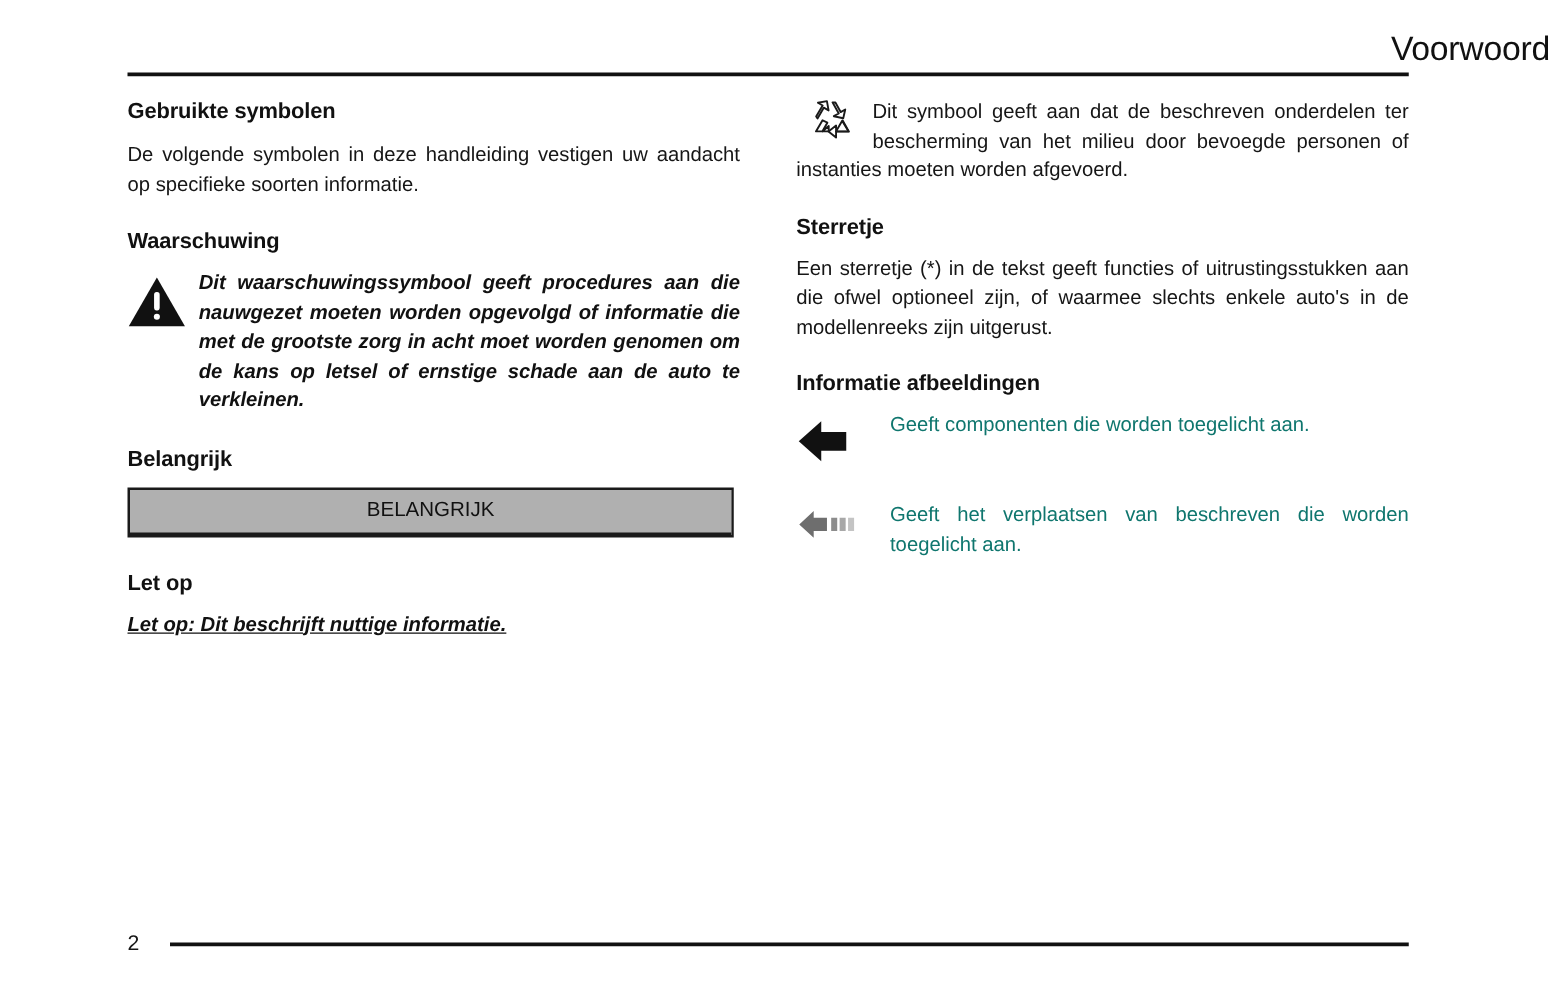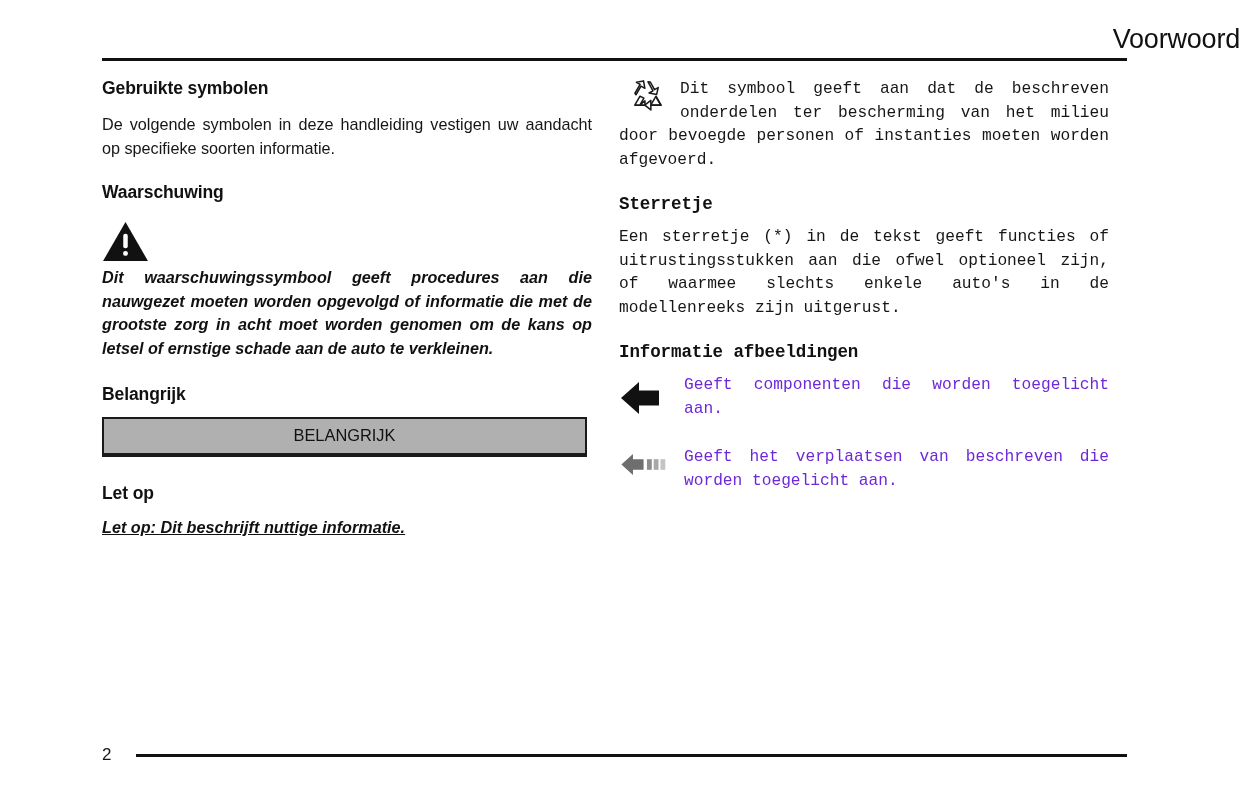--- a/index.html
+++ b/index.html
@@ -42,21 +42,21 @@
     background: #111111;
   }
 
   
   .col {
     position: absolute;
     top: 78px;
     width: 490px;
   }
   .col-left  { left: 102px; }
-  .col-right { left: 619px; font-family: Liberation Mono, monospace; }
+  .col-right { left: 637px; }
 
   h2.section-heading {
     font-size: 17.5px;
     font-weight: bold;
     margin: 0 0 14px 0;
     letter-spacing: -0.1px;
     color: #111111;
   }
   h2.tight { margin-bottom: 12px; }
 
@@ -66,21 +66,20 @@
     margin: 0 0 22px 0;
     text-align: justify;
     color: #161616;
   }
 
   
   .warn-block {
     display: flex;
     align-items: flex-start;
     margin: 12px 0 24px 0;
-    flex-direction: column;
   }
   .warn-icon {
     flex: 0 0 auto;
     width: 47px;
     margin-top: 6px;
     margin-right: 10px;
   }
   .warn-text {
     flex: 1 1 auto;
     font-size: 16.2px;
@@ -152,21 +151,22 @@
     flex: 0 0 auto;
     width: 53px;
     margin-right: 12px;
     padding-top: 5px;
   }
   .arrow-row-text {
     flex: 1 1 auto;
     font-size: 16.2px;
     line-height: 23.5px;
     text-align: justify;
-    color: #6d28d9;
+    color: #0f766e;
+    margin-left: 10px;
   }
 
   
   .footer {
     position: absolute;
     left: 102px;
     top: 745px;
     width: 1025px;
     display: flex;
     align-items: center;

